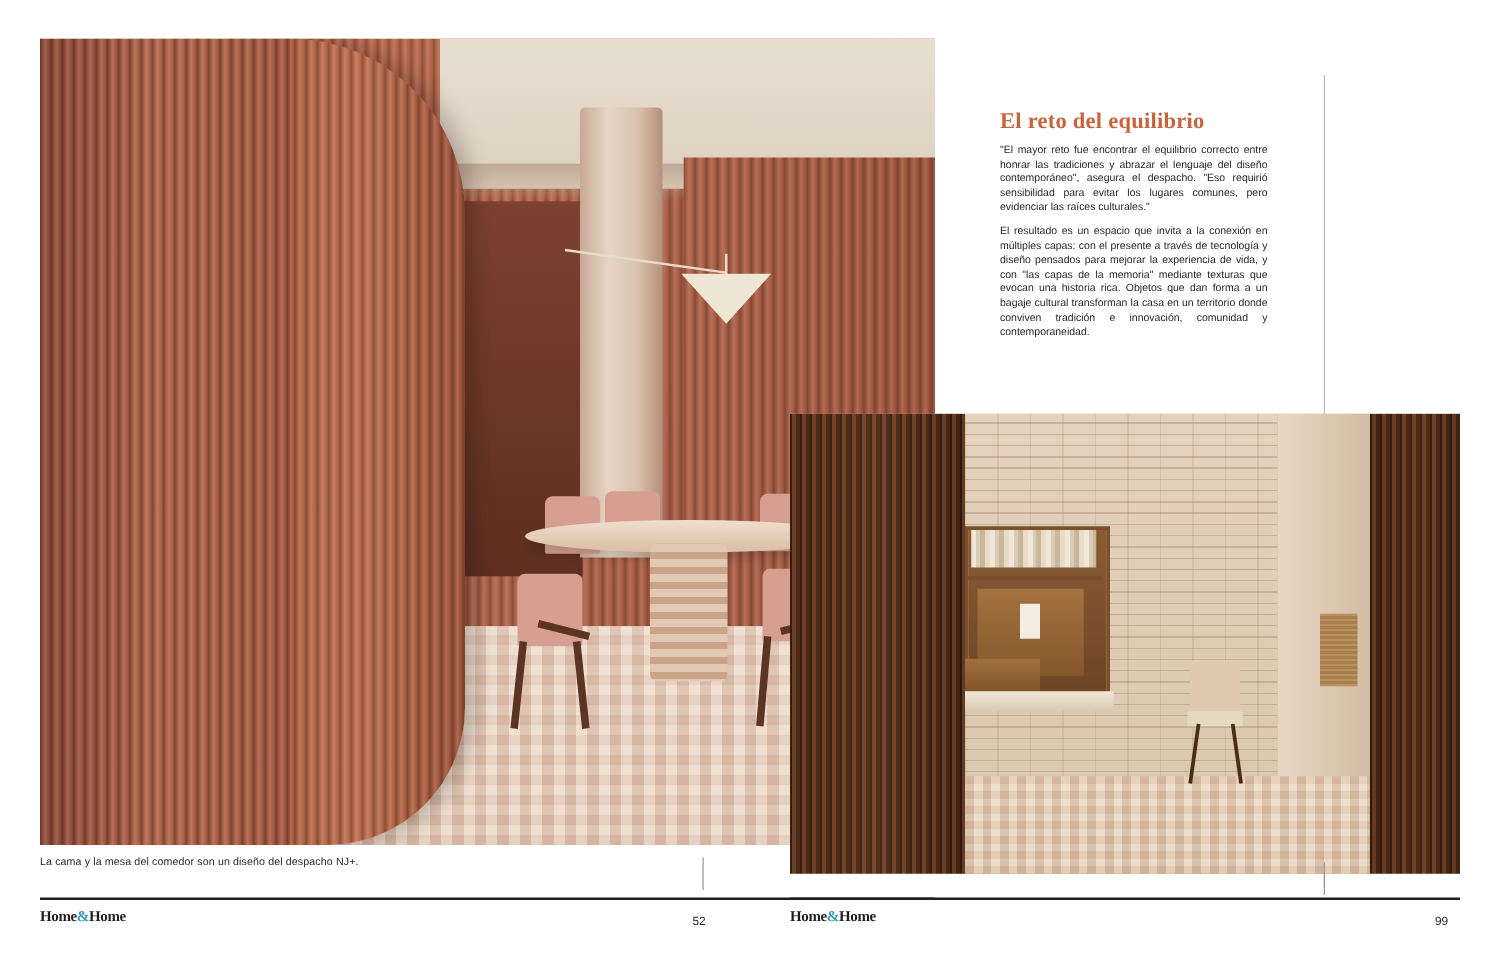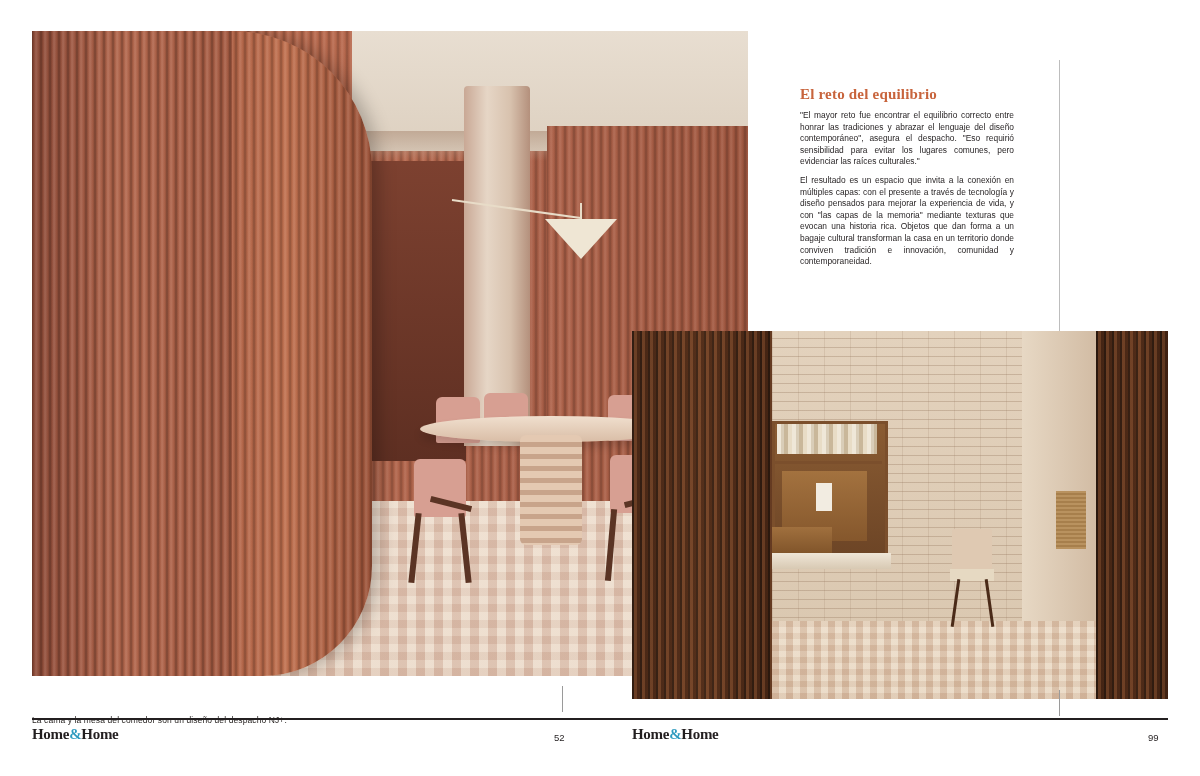--- a/index.html
+++ b/index.html
@@ -185,36 +185,36 @@
   }
   .chair-leg {
     position: absolute;
     background: #5b3424;
   }
 
   
   .caption {
     position: absolute;
     left: 32px;
-    top: 715px;
+    top: 684px;
     font-size: 8.5px;
     color: #2b2725;
     letter-spacing: 0.1px;
   }
 
   
   .text-col {
     position: absolute;
     left: 800px;
     top: 86px;
     width: 214px;
   }
   .article-title {
     font-family: "Liberation Serif", serif;
-    font-size: 15px;
+    font-size: 18px;
     color: #c8643c;
     margin: 0 0 7px 0;
     letter-spacing: 0.2px;
   }
   .body-text {
     font-size: 8.4px;
     line-height: 11.6px;
     text-align: justify;
     color: #231f20;
     margin: 0 0 7px 0;
@@ -363,21 +363,21 @@
   
   .footer-rule {
     position: absolute;
     height: 2px;
     background: #231f20;
   }
   .logo {
     position: absolute;
     font-family: "Liberation Serif", serif;
     font-weight: bold;
-    font-size: 15px;
+    font-size: 12px;
     letter-spacing: -0.3px;
     color: #231f20;
     white-space: nowrap;
   }
   .logo .amp { color: #2e9bbf; }
   .folio {
     position: absolute;
     font-size: 9.5px;
     font-weight: normal;
     color: #231f20;

